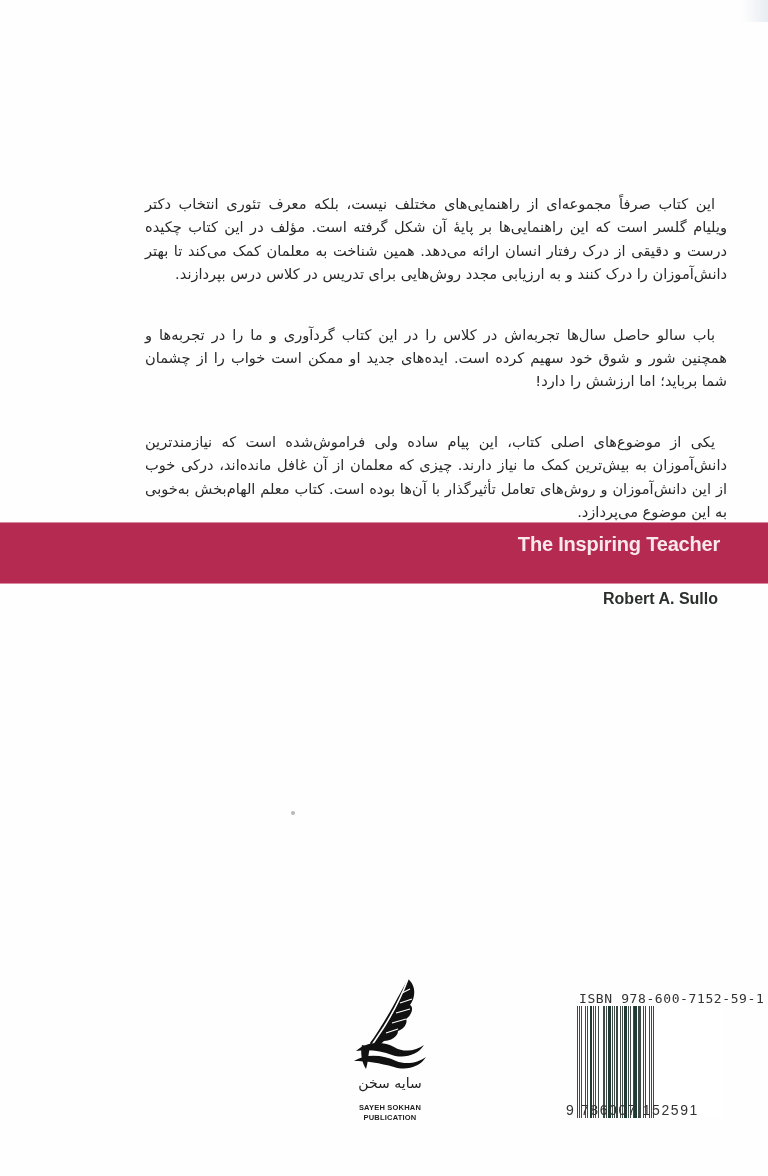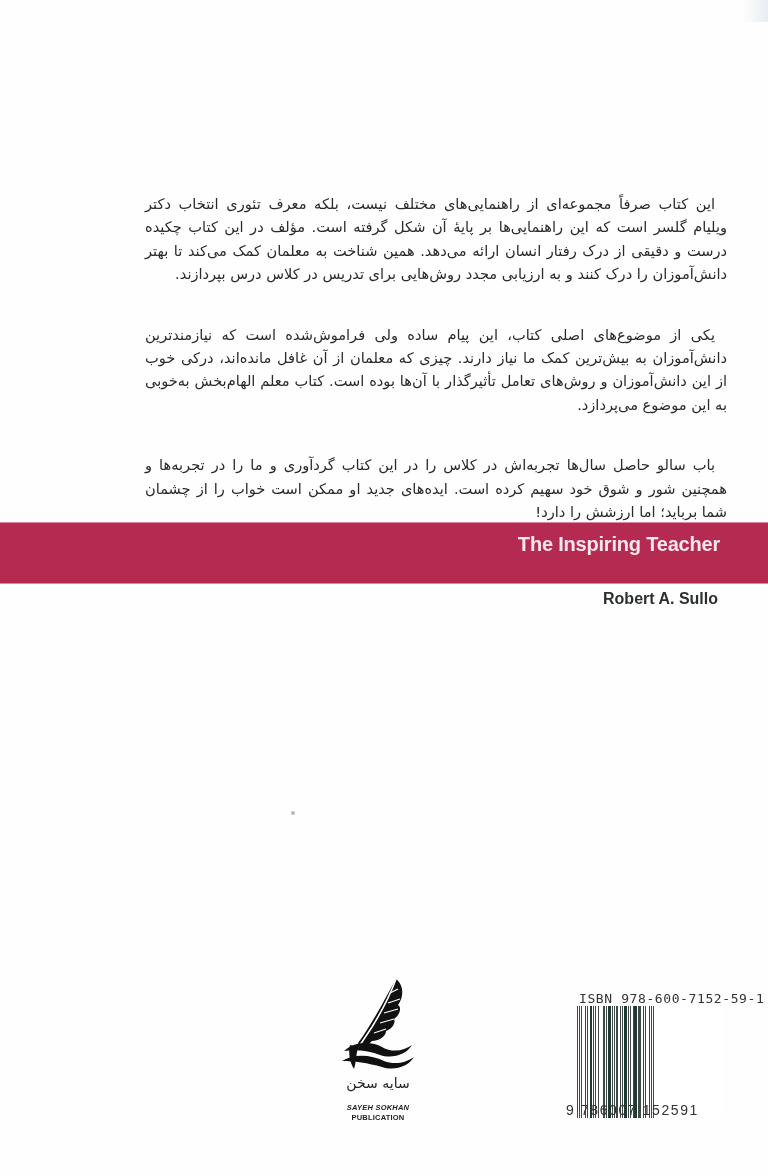--- a/index.html
+++ b/index.html
@@ -33,33 +33,33 @@
     .author {
       position: absolute; right: 50px; top: 590px;
       font-family: "Liberation Sans", sans-serif; font-weight: bold; font-size: 16px;
       color: #2b302c;
     }
     .speck {
       position: absolute; left: 291px; top: 811px; width: 4px; height: 4px;
       border-radius: 50%; background: #b8b8b8;
     }
     .logo {
-      position: absolute; left: 328px; top: 975px; width: 100px; height: 150px;
+      position: absolute; left: 340px; top: 975px; width: 100px; height: 150px;
     }
     .logo svg { position: absolute; left: 10px; top: 0; }
     .logo-fa {
       position: absolute; left: 0; top: 100px; width: 100px; text-align: center;
       direction: rtl; font-family: "DejaVu Sans", sans-serif; font-size: 14px; color: #222;
     }
     .logo-en1, .logo-en2 {
       position: absolute; left: 0; width: 100px; text-align: center;
       font-family: "Liberation Sans", sans-serif; font-weight: bold; font-size: 7.5px; color: #222;
       letter-spacing: 0.2px;
     }
-    .logo-en1 { top: 128px; font-style: italic; }
+    .logo-en1 { top: 128px; }
     .logo-en2 { top: 138px; }
     .isbn-text {
       position: absolute; left: 579px; top: 991px;
       font-family: "DejaVu Sans Mono", monospace; font-size: 13px; color: #333; letter-spacing: 0.6px;
     }
     .barcode {
       position: absolute; left: 577px; top: 1006px; width: 146px; height: 112px;
       display: flex; align-items: stretch; background: #fff;
     }
     .barcode span { display: block; height: 100%; }
@@ -69,22 +69,22 @@
       background: transparent;
     }
   </style>
 </head>
 <body>
 
 <div class="corner-tint"></div>
 
 <div class="blurb">
   <p class="indent">این کتاب صرفاً مجموعه‌ای از راهنمایی‌های مختلف نیست، بلکه معرف تئوری انتخاب دکتر ویلیام گلسر است که این راهنمایی‌ها بر پایهٔ آن شکل گرفته است. مؤلف در این کتاب چکیده درست و دقیقی از درک رفتار انسان ارائه می‌دهد. همین شناخت به معلمان کمک می‌کند تا بهتر دانش‌آموزان را درک کنند و به ارزیابی مجدد روش‌هایی برای تدریس در کلاس درس بپردازند.</p>
+  <p class="indent">باب سالو حاصل سال‌ها تجربه‌اش در کلاس را در این کتاب گردآوری و ما را در تجربه‌ها و همچنین شور و شوق خود سهیم کرده است. ایده‌های جدید او ممکن است خواب را از چشمان شما برباید؛ اما ارزشش را دارد!</p>
   <p class="indent">یکی از موضوع‌های اصلی کتاب، این پیام ساده ولی فراموش‌شده است که نیازمندترین دانش‌آموزان به بیش‌ترین کمک ما نیاز دارند. چیزی که معلمان از آن غافل مانده‌اند، درکی خوب از این دانش‌آموزان و روش‌های تعامل تأثیرگذار با آن‌ها بوده است. کتاب معلم الهام‌بخش به‌خوبی به این موضوع می‌پردازد.</p>
-  <p class="indent">باب سالو حاصل سال‌ها تجربه‌اش در کلاس را در این کتاب گردآوری و ما را در تجربه‌ها و همچنین شور و شوق خود سهیم کرده است. ایده‌های جدید او ممکن است خواب را از چشمان شما برباید؛ اما ارزشش را دارد!</p>
 </div>
 
 <div class="band"></div>
 <div class="title">The Inspiring Teacher</div>
 <div class="author">Robert A. Sullo</div>
 
 <div class="speck"></div>
 
 <div class="logo">
   <svg width="80" height="100" viewBox="0 0 80 100">

